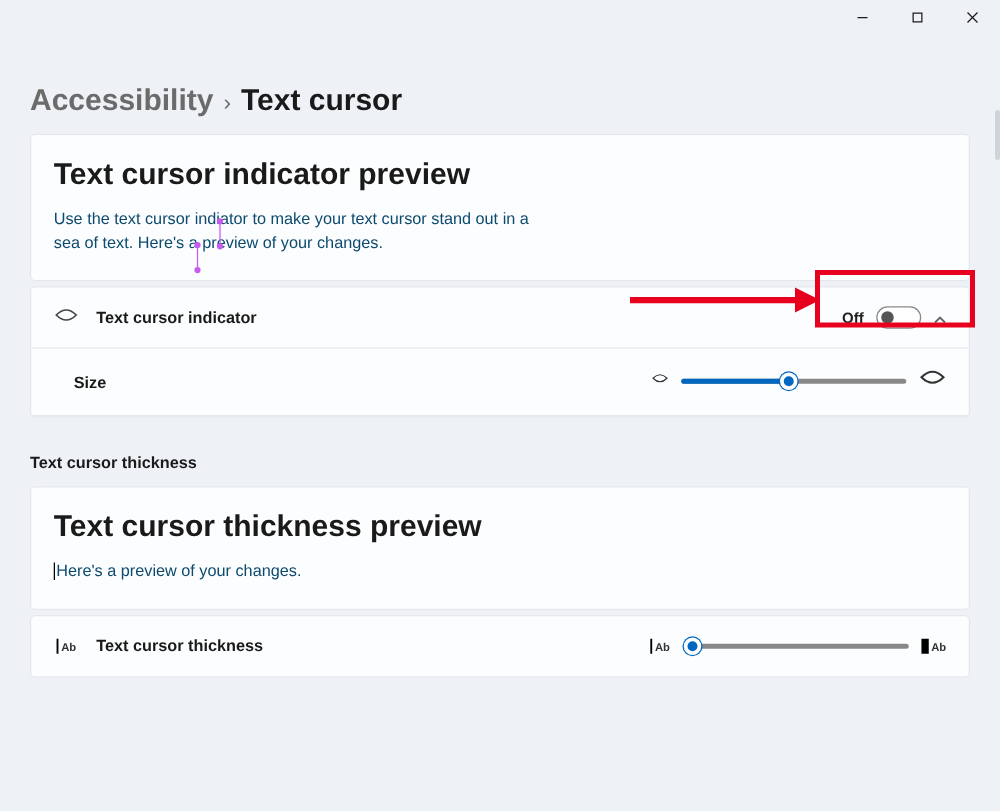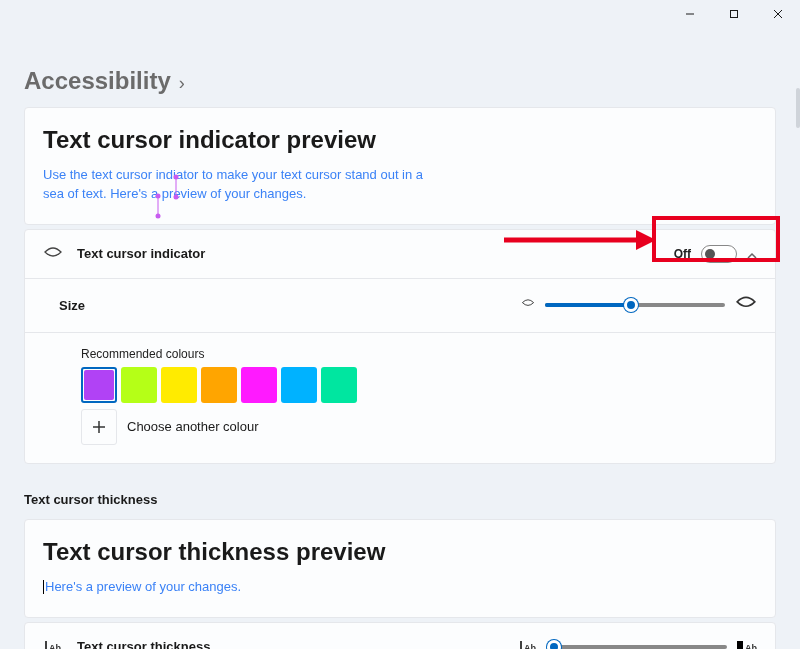--- a/index.html
+++ b/index.html
@@ -68,21 +68,21 @@
     .card.preview {
       padding: 18px 18px 20px 18px;
     }
     .card.preview h2 {
       font-size: 24px;
       font-weight: 600;
       margin-bottom: 12px;
     }
     .card.preview p {
       font-size: 13px;
-      color: #3b82f6;
+      color: #0c4a6e;
       line-height: 1.45;
       max-width: 400px;
     }
 
     
     .preview-caret {
       display: inline-block;
       position: relative;
       width: 0px;
     }
@@ -322,20 +322,21 @@
         <line x1="9" y1="1" x2="1" y2="9" stroke="currentColor" stroke-width="1"></line>
       </svg>
   </button>
 </div>
 
 <div class="scroll-hint"></div>
 
 <div class="breadcrumb">
   <span class="breadcrumb-parent">Accessibility</span>
   <span class="breadcrumb-sep">›</span>
+  <span class="breadcrumb-leaf">Text cursor</span>
 </div>
 
 <div class="content">
 
   <div class="card preview">
     <h2>Text cursor indicator preview</h2>
     <p>
       <span>Use the text cursor indi</span><span class="preview-caret"><svg width="10" height="26">
             <circle cx="5" cy="3" r="2.5" fill="#c85cf0"></circle>
             <line x1="5" y1="5" x2="5" y2="21" stroke="#c85cf0" stroke-width="1"></line>
@@ -386,43 +387,20 @@
         <span class="size-icon-large">
           <svg viewBox="0 0 20 16">
               <path d="M2 6 Q10 -2 18 6 Q10 14 2 6 Z" fill="none" stroke="#333" stroke-width="1.5"></path>
             </svg>
         </span>
       </div>
     </div>
 
     <div class="divider"></div>
 
-    <div class="colours-block">
-      <div class="sublabel">Recommended colours</div>
-      <div class="swatches">
-        <div class="swatch selected">
-            <div class="inner" style="background:#b142f5"></div>
-          </div>
-        <div class="swatch" style="background:#b5ff17"></div>
-        <div class="swatch" style="background:#ffeb00"></div>
-        <div class="swatch" style="background:#ffa500"></div>
-        <div class="swatch" style="background:#ff1aff"></div>
-        <div class="swatch" style="background:#00b2ff"></div>
-        <div class="swatch" style="background:#00e6a0"></div>
-      </div>
-      <div class="choose-colour">
-        <div class="plus-box">
-          <svg width="14" height="14" viewBox="0 0 14 14">
-              <line x1="7" y1="1" x2="7" y2="13" stroke="currentColor" stroke-width="1.5"></line>
-              <line x1="1" y1="7" x2="13" y2="7" stroke="currentColor" stroke-width="1.5"></line>
-            </svg>
-        </div>
-        <span>Choose another colour</span>
-      </div>
-    </div>
   </div>
 
   <div class="section-heading">Text cursor thickness</div>
 
   <div class="card preview">
     <h2>Text cursor thickness preview</h2>
     <p><span class="thin-caret"></span><span>Here's a preview of your changes.</span></p>
   </div>
 
   <div class="card">

